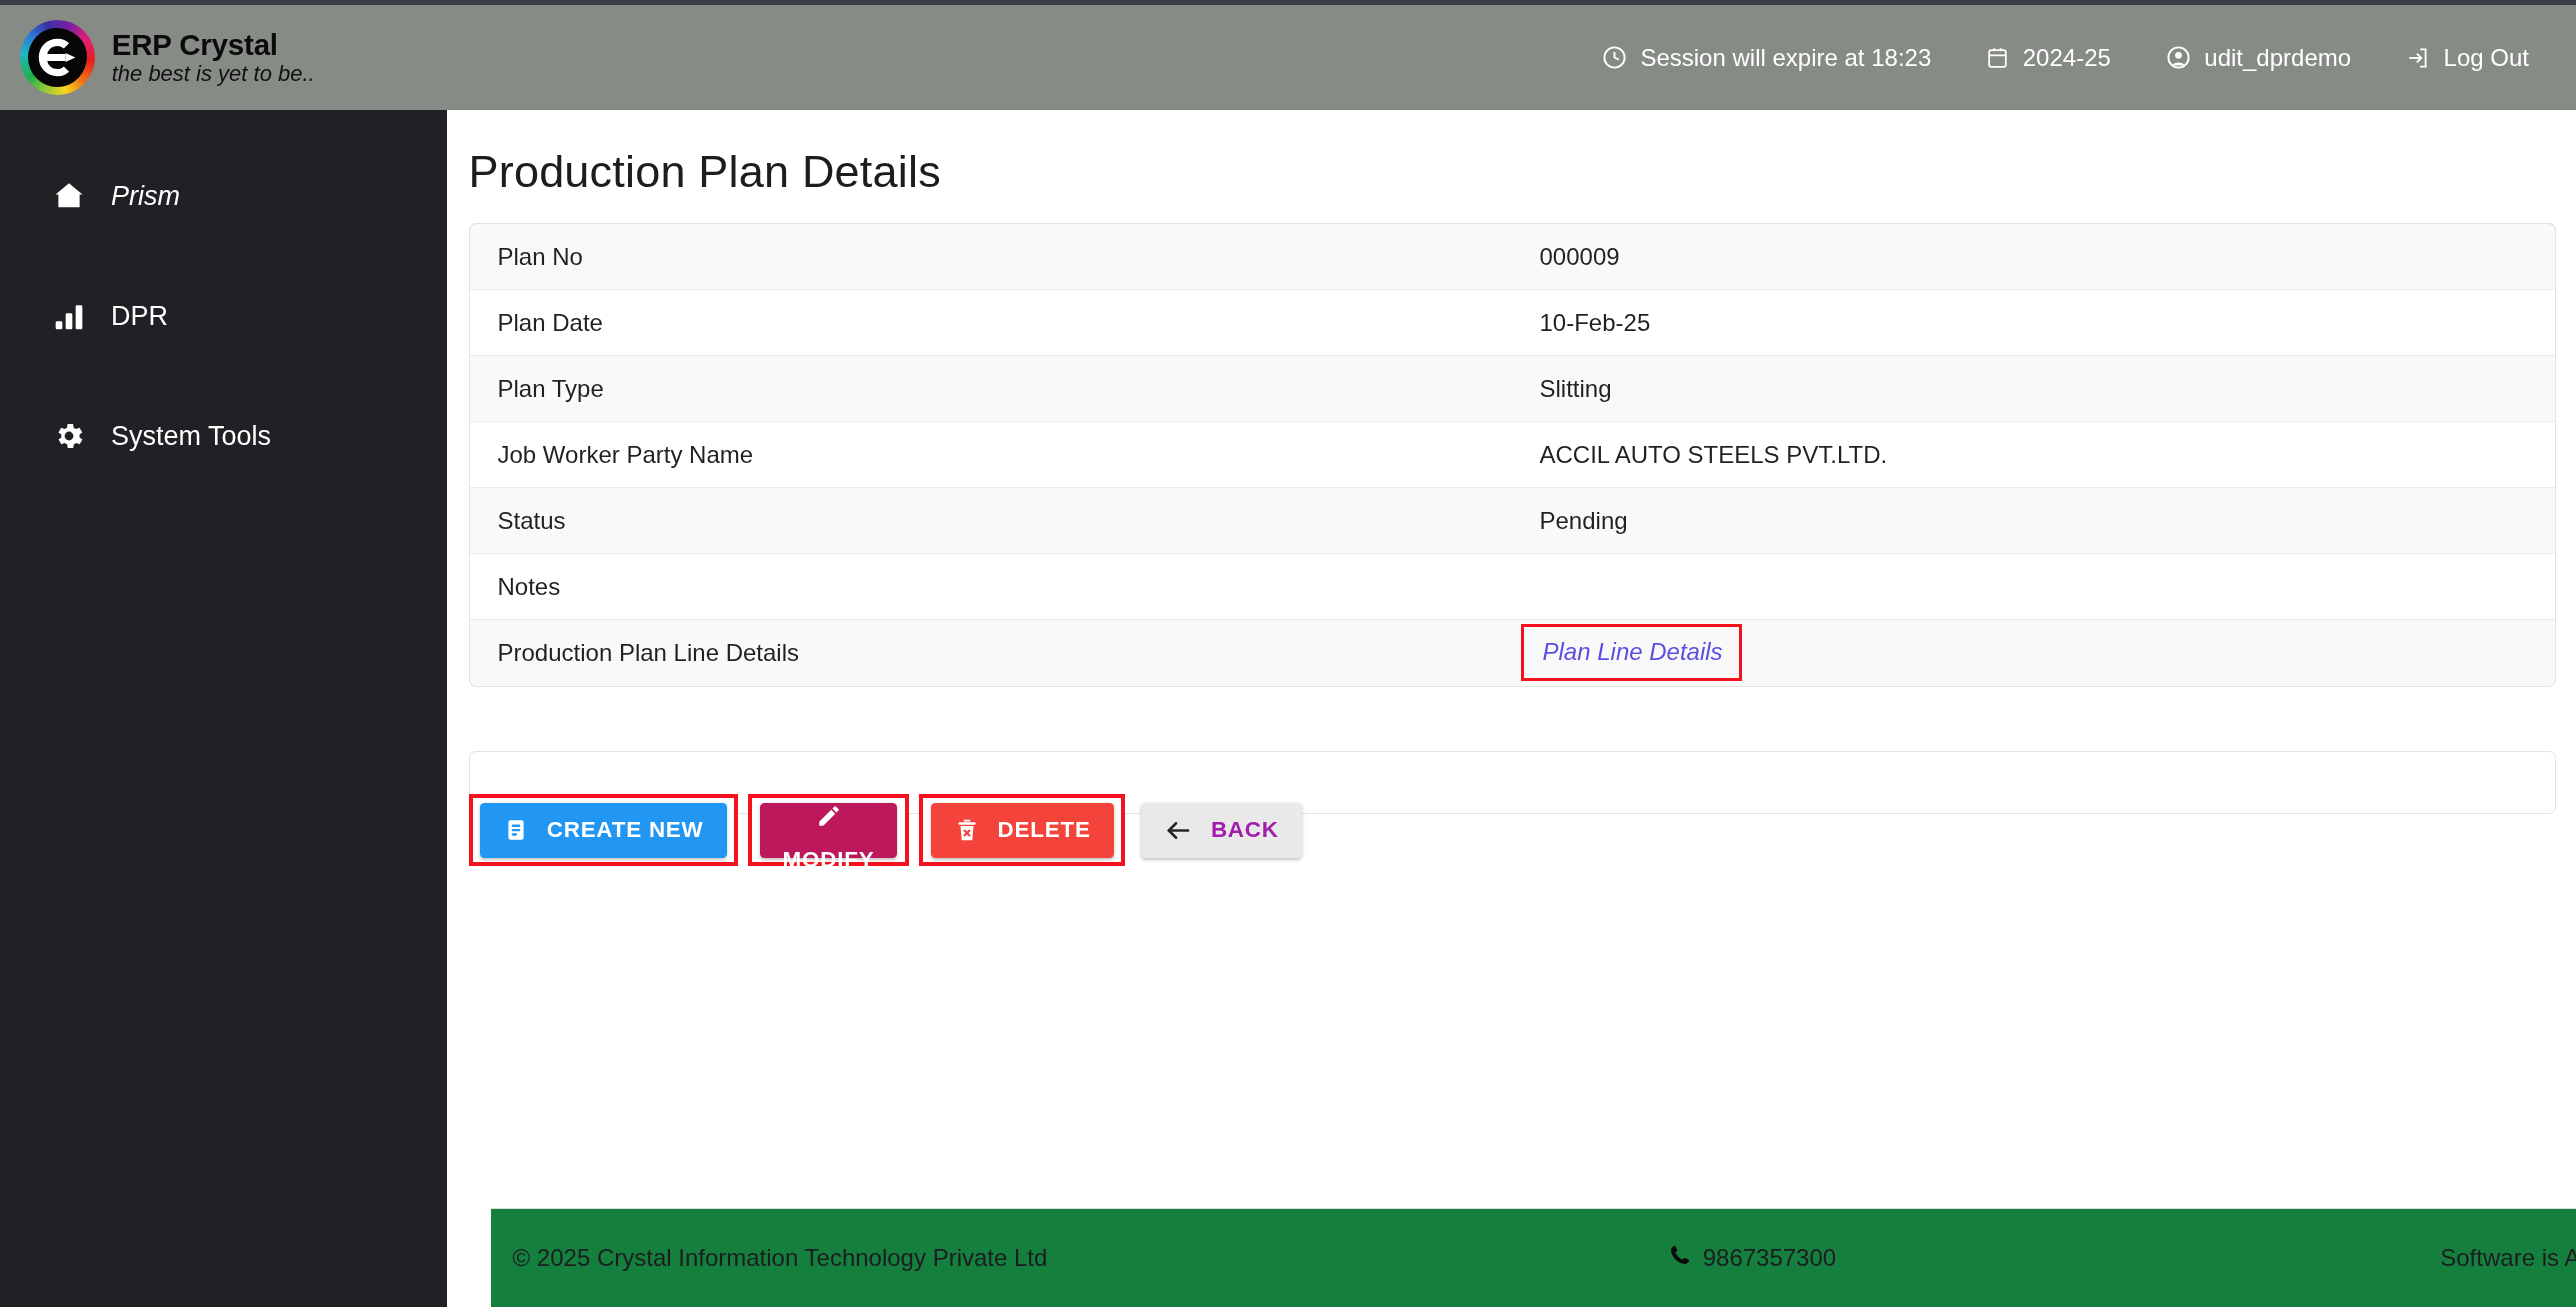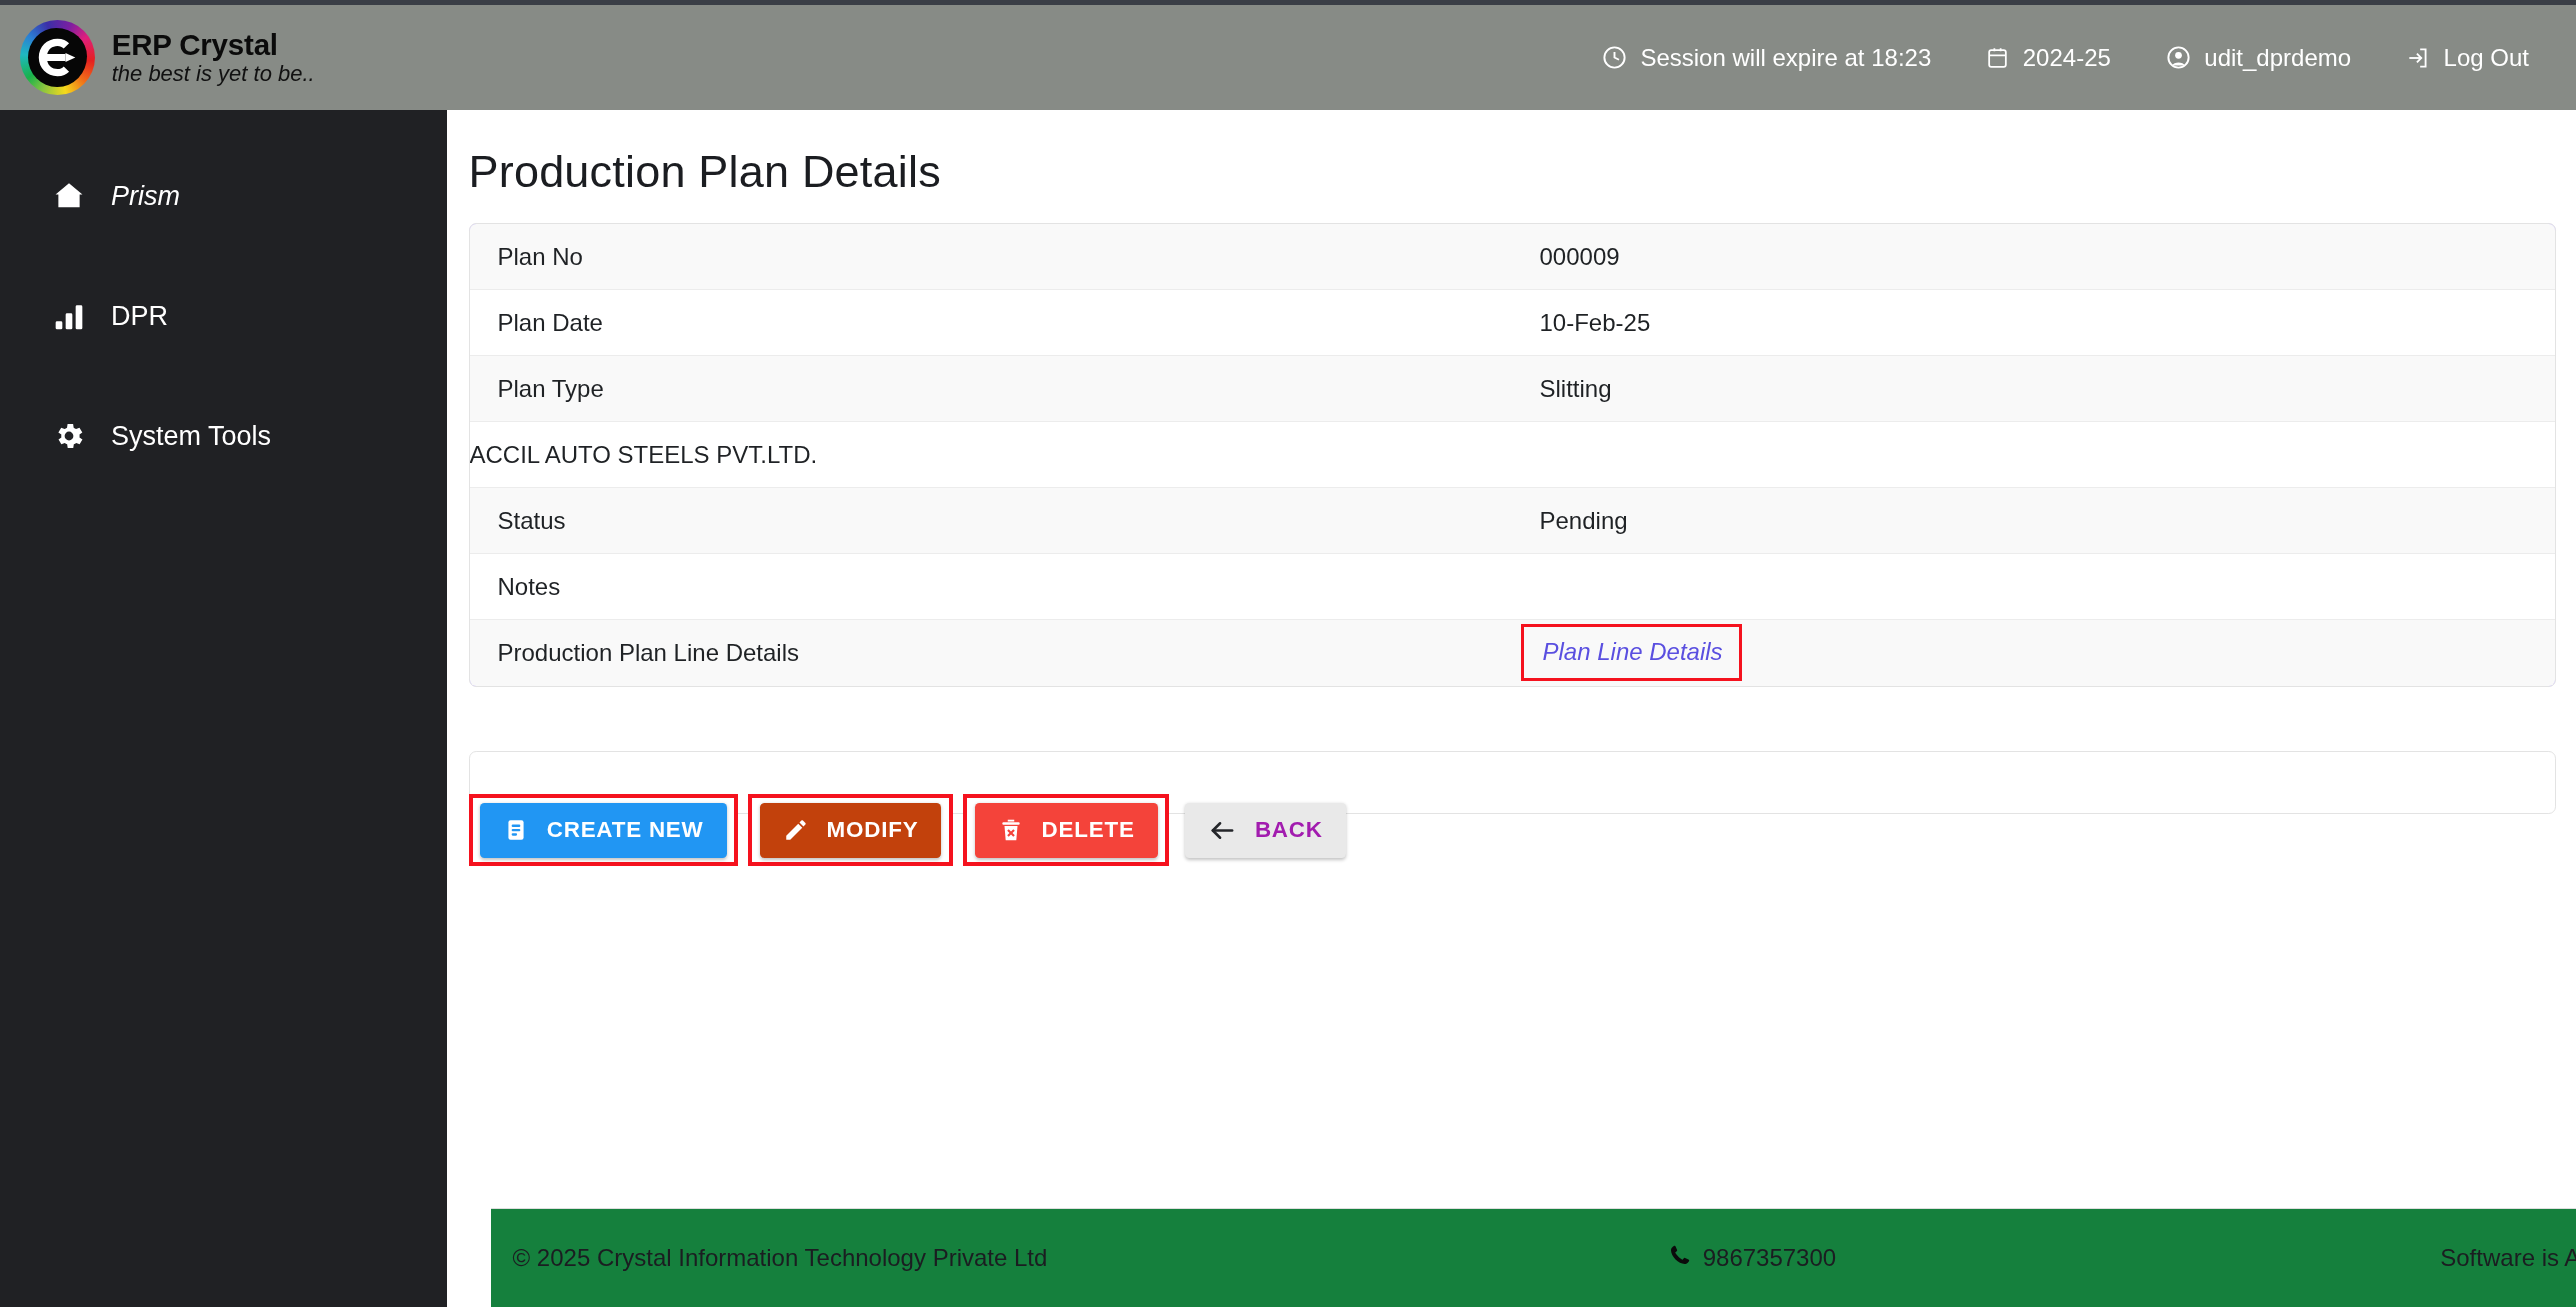--- a/index.html
+++ b/index.html
@@ -146,21 +146,21 @@
     display:inline-flex; align-items:center; gap:18px;
     height:55px; padding:0 23px;
     border:none; border-radius:4.5px;
     font-size:22.4px; font-weight:bold; letter-spacing:0.8px;
     color:#ffffff; cursor:pointer;
     box-shadow:0 1.8px 3.6px rgba(0,0,0,0.24);
     white-space:nowrap;
     text-align:right;
   }
   .btn-create{ background:#2196f3; }
-  .btn-modify{ background:#c2410c; }
+  .btn-modify{ background:#be185d;flex-direction:column; }
   .btn-delete{ background:#f4433a; }
   .btn-back{
     background:#e9e9e9; color:#a21caf; margin-left:16px;
     font-weight:bold;
   }
   .btn svg{ display:block; flex:0 0 auto; }
 
   
   .footer{
     position:absolute; left:447px; top:1208px;
@@ -293,20 +293,21 @@
       <div class="d-label">Plan Date</div>
       <div class="d-value">10-Feb-25</div>
     </div>
 
     <div class="d-row">
       <div class="d-label">Plan Type</div>
       <div class="d-value">Slitting</div>
     </div>
 
     <div class="d-row">
+      <div class="d-label">Job Worker Party Name</div>
       <div class="d-value">ACCIL AUTO STEELS PVT.LTD.</div>
     </div>
 
     <div class="d-row">
       <div class="d-label">Status</div>
       <div class="d-value">Pending</div>
     </div>
 
     <div class="d-row">
       <div class="d-label">Notes</div>

